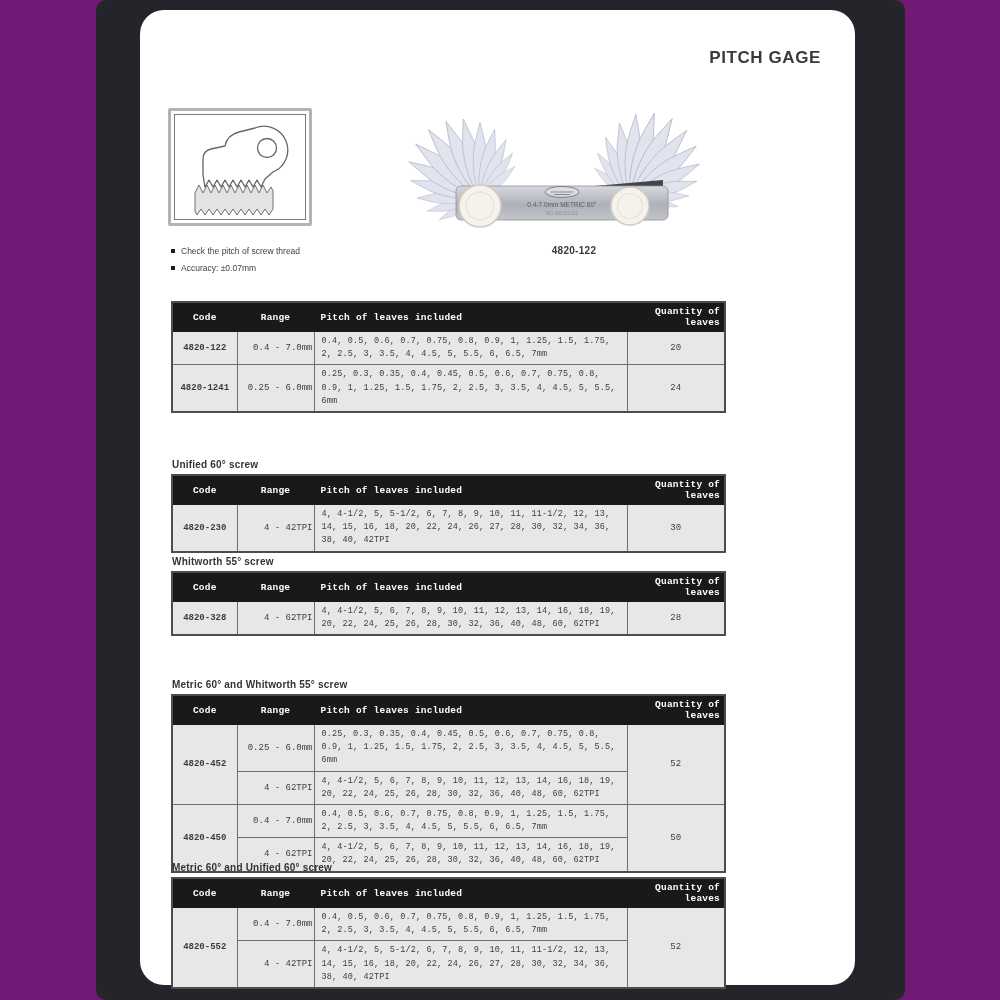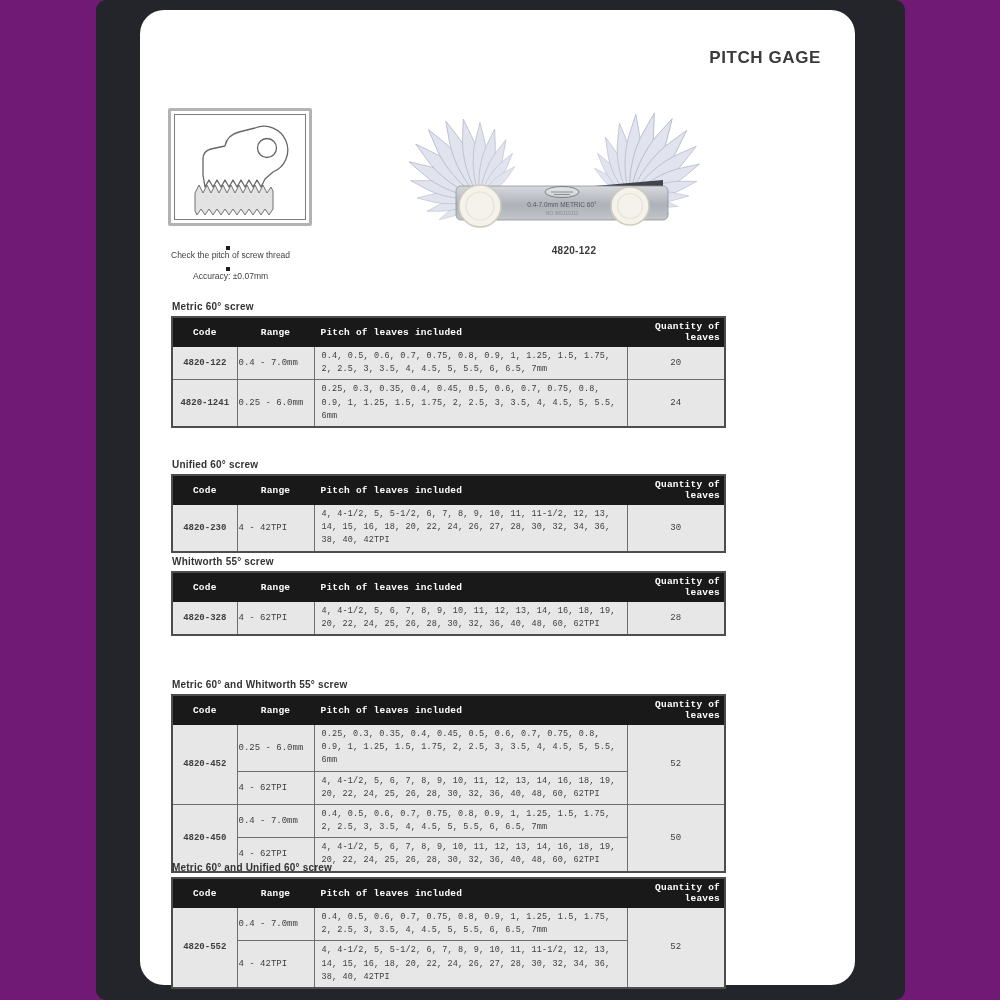--- a/index.html
+++ b/index.html
@@ -24,41 +24,41 @@
     border:3px solid #b3b3b3; background:#fff; box-sizing:border-box; padding:3px;
     border-radius:2px;
   }
   .diagram-inner { width:100%; height:100%; border:1px solid #7d7d7d; box-sizing:border-box; }
   .product { position:absolute; left:228px; top:76px; width:372px; height:158px; }
   .caption {
     position:absolute; left:372px; top:235px; width:124px; text-align:center;
     font-size:10px; font-weight:bold; color:#3a3a3a; letter-spacing:0.3px;
   }
   .features { position:absolute; left:31px; top:236px; list-style:none; margin:0; padding:0; }
-  .features li { font-size:8.5px; color:#3f3f3f; margin-bottom:7px; display:flex; align-items:center;flex-direction:column; }
+  .features li { font-size:8.5px; color:#3f3f3f; margin-bottom:7px; display:flex; align-items:center; }
   .features .sq { width:4px; height:4px; background:#1d1d1d; margin-right:6px; flex:0 0 auto; }
   .section { position:absolute; left:31px; width:556px; }
   .sec-title { font-size:10px; font-weight:bold; color:#333; margin:0 0 4px 1px; letter-spacing:0.2px; }
   table.spec {
     border-collapse:collapse; table-layout:fixed; width:553px;
     border:2px solid #4d4d4d;
     font-family:Liberation Mono, monospace;
   }
   table.spec th {
     background:#191919; color:#ffffff; font-size:9.5px; font-weight:bold;
     padding:3px 6px; border:1px solid #191919; letter-spacing:0.2px;
   }
   table.spec th.c-code, table.spec th.c-range { text-align:center; }
   table.spec th.c-pitch { text-align:left;margin-left:48px; }
   table.spec th.c-qty  { text-align:right; padding-right:4px; }
   table.spec td {
     border:1px solid #6e6e6e; background:#e7e7e7; color:#3e3e3e; vertical-align:middle;
   }
   td.code  { font-weight:bold; font-size:9px; text-align:center; }
-  td.range { font-size:9px; text-align:left; }
+  td.range { font-size:9px; text-align:right; }
   td.pitch { font-size:8.5px; padding:3px 7px; line-height:1.55; letter-spacing:0.15px; }
   td.qty   { font-size:9px; text-align:center; }
   tr.subrow td { border-top:1px solid #9e9e9e; }
 </style>
 </head>
 <body>
 
 <div class="canvas">
   <div class="frame"></div>
   <div class="page">
@@ -139,21 +139,20 @@
         <span class="sq"></span>
         <span>Check the pitch of screw thread</span>
       </li>
       <li>
         <span class="sq"></span>
         <span>Accuracy: ±0.07mm</span>
       </li>
     </ul>
 
     <div class="section" style="top:291px">
-      <div class="sec-title">Metric 60° screw</div>
       <table class="spec">
           <colgroup>
             <col style="width: 65px;">
             <col style="width: 77px;">
             <col style="width: 313px;">
             <col style="width: 98px;">
           </colgroup>
           <thead>
             <tr>
               <th class="c-code">Code</th>

